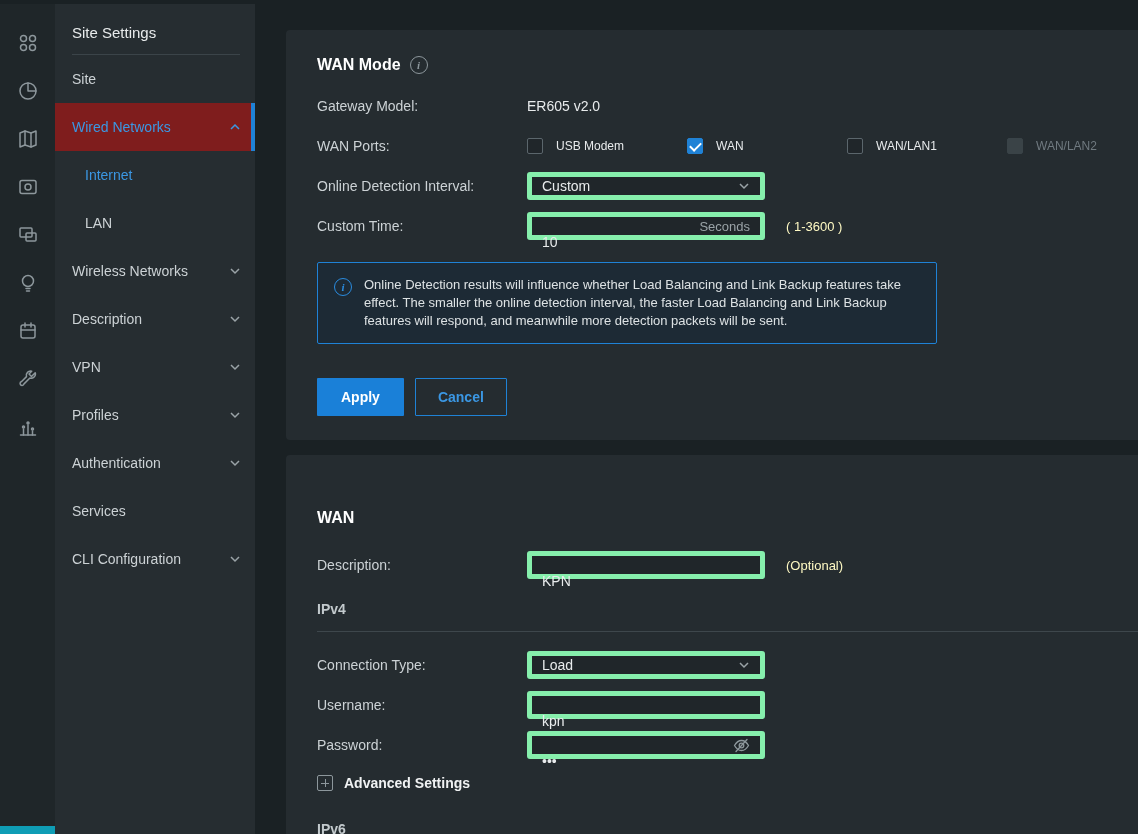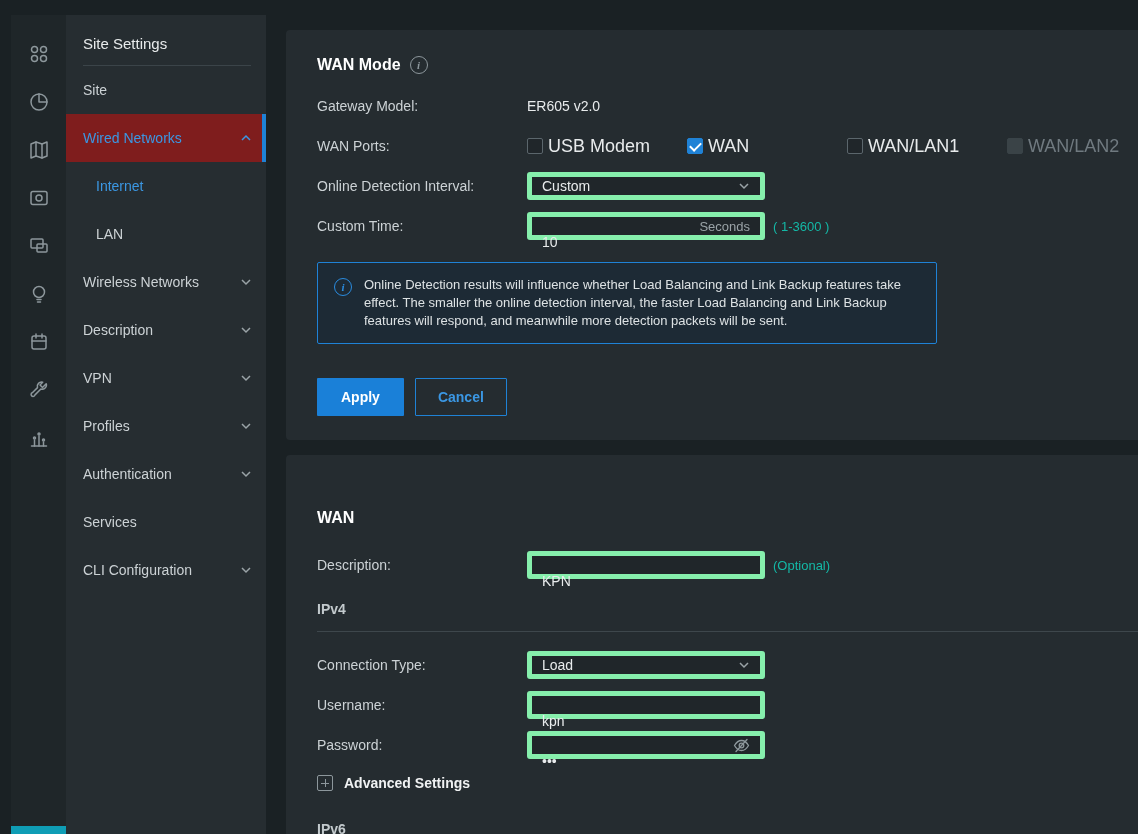--- a/index.html
+++ b/index.html
@@ -5,21 +5,21 @@
   * { box-sizing: border-box; }
   html,body { margin:0; padding:0; }
   body {
     width:1138px; height:834px; overflow:hidden; position:relative;
     background:#1a2124;
     font-family:"Liberation Sans", sans-serif;
     -webkit-font-smoothing:antialiased;
   }
 
   
-  .sidebar { position:absolute; left:0; top:15px; bottom:0; width:255px; display:flex; z-index:2;margin-left:11px; }
+  .sidebar { position:absolute; left:0; top:4px; bottom:0; width:255px; display:flex; z-index:2; }
   .iconstrip {
     width:55px; background:#1f2629; position:relative;
     display:flex; flex-direction:column; align-items:center;
     padding-top:28px; gap:26px;
   }
   .iconstrip .navicon { width:22px; height:22px; cursor:pointer; flex:0 0 auto; }
   .iconstrip svg { width:22px; height:22px; stroke:#8d979c; fill:none; stroke-width:1.5; stroke-linecap:round; stroke-linejoin:round; }
   .strip-footer { position:absolute; left:0; bottom:0; width:55px; height:8px; background:#0f9db5; }
 
   .menupanel { width:200px; background:#262d31; padding-top:6px; }
@@ -60,36 +60,36 @@
   
   .cb-group { display:flex; }
   .cb-option { display:flex; align-items:center; width:160px; }
   .cb { width:16px; height:16px; border:1px solid #5b666c; background:#20262a; border-radius:2px; position:relative; cursor:pointer; flex:0 0 auto; }
   .cb.checked { background:#1f82d6; border-color:#1f82d6; }
   .cb.checked::after {
     content:''; position:absolute; left:4px; top:1px; width:5px; height:9px;
     border:solid #fff; border-width:0 2px 2px 0; transform:rotate(45deg);
   }
   .cb.disabled { background:#3a4347; border-color:#3a4347; cursor:default; }
-  .cb-label { margin-left:5px; color:#e8ebec; font-size:18px; }
+  .cb-label { margin-left:13px; color:#e8ebec; font-size:12px; }
   .cb-option.disabled .cb-label { color:#707a80; }
 
   
   .select, .field {
     width:238px; height:28px; background:#20262a; border:5px solid #86efac; border-radius:3px;
     display:flex; align-items:center; padding:0 10px; color:#e8ebec; font-size:14px;
   }
   .select { cursor:pointer; }
   .select .chev { margin-left:auto; color:#9aa3a7; display:flex; }
   .field input {
     flex:1; min-width:0; background:transparent; border:none; outline:none; padding:0;
     color:#e8ebec; font-size:14px; font-family:inherit;margin-top:32px;
   }
   .unit { margin-left:6px; color:#9aa3a7; font-size:13px; flex:0 0 auto; }
-  .hint { margin-left:8px; color:#14b8a6; font-size:13px; }
+  .hint { margin-left:21px; color:#fef9c3; font-size:13px; }
   .eye { margin-left:6px; cursor:pointer; display:flex; flex:0 0 auto; }
   .eye svg { stroke:#8d979c; fill:none; stroke-width:1.3; stroke-linecap:round; }
 
   
   .notebox {
     margin:16px 0 0 31px; width:620px;
     border:1px solid #1f82d6; background:#1d2a35; border-radius:2px;
     display:flex; gap:12px; padding:13px 16px 13px 16px;
   }
   .notebox .info-circle { border-color:#2a8ce0; color:#2a8ce0; margin-top:2px; }

